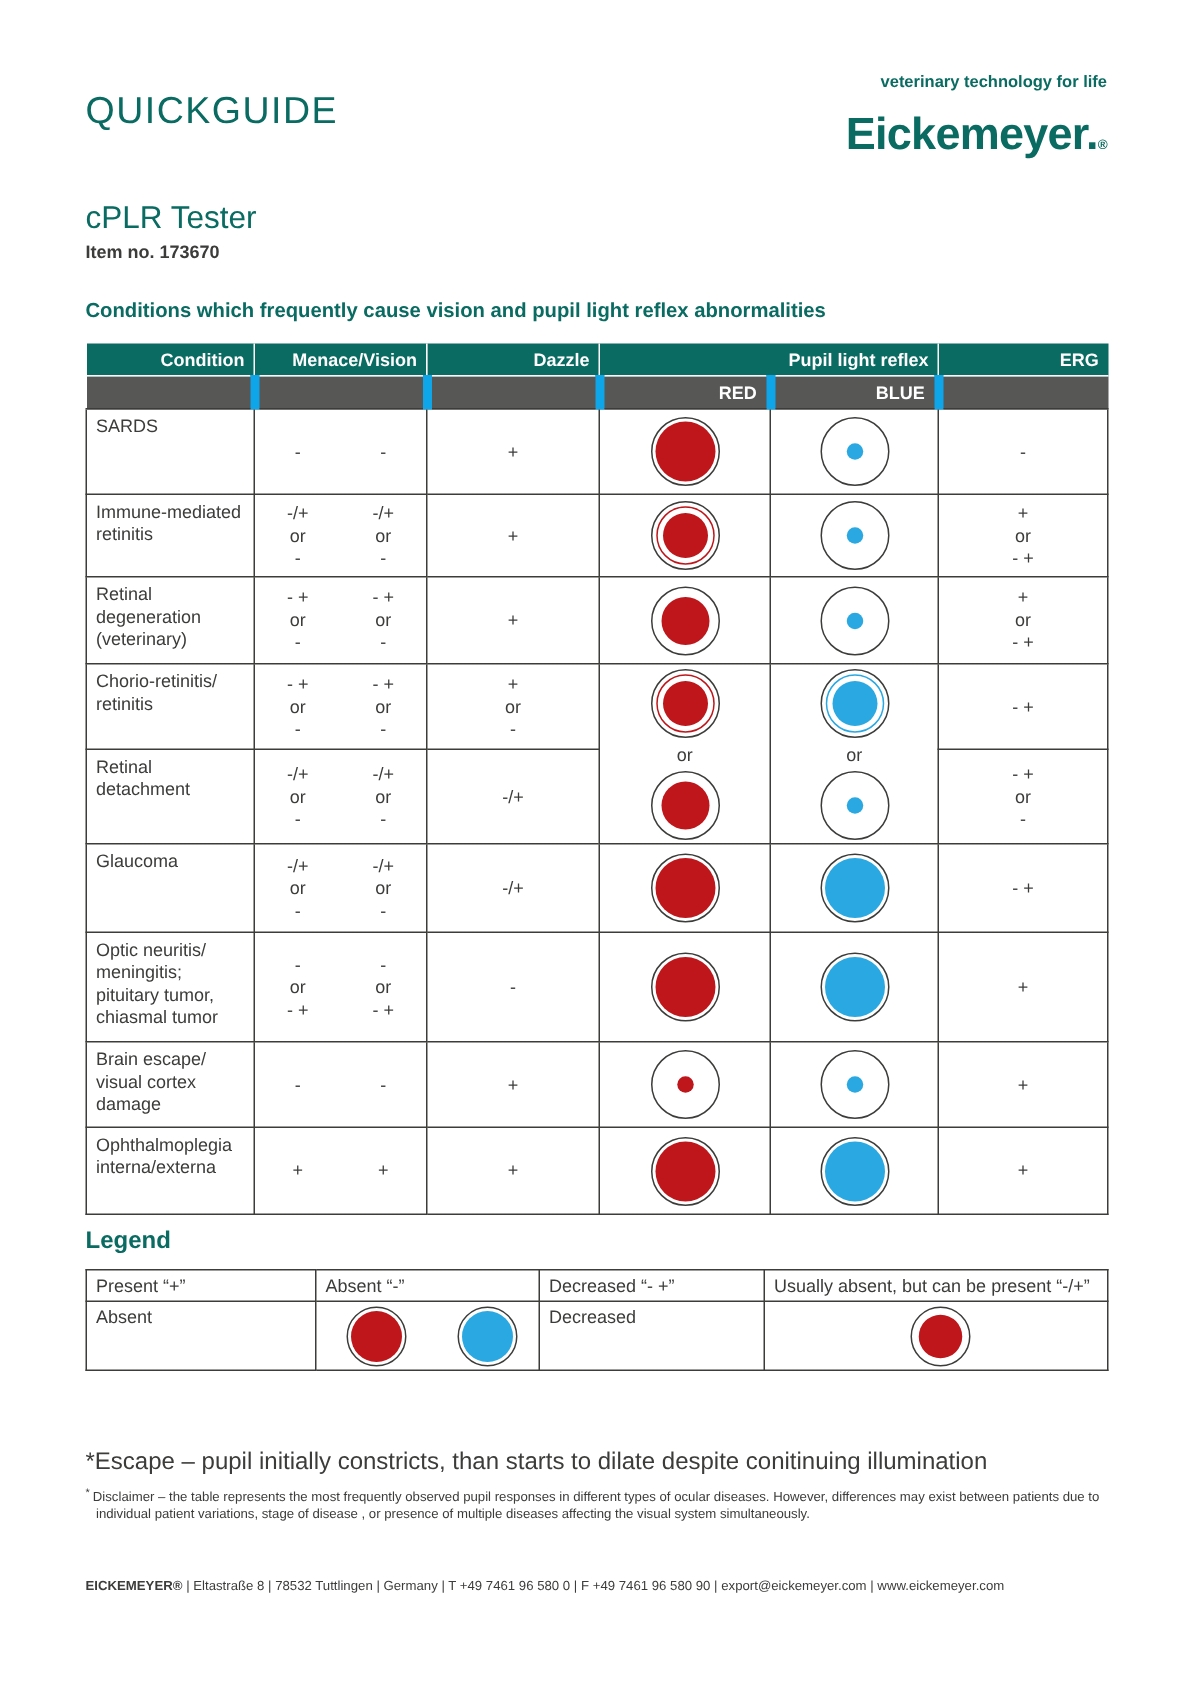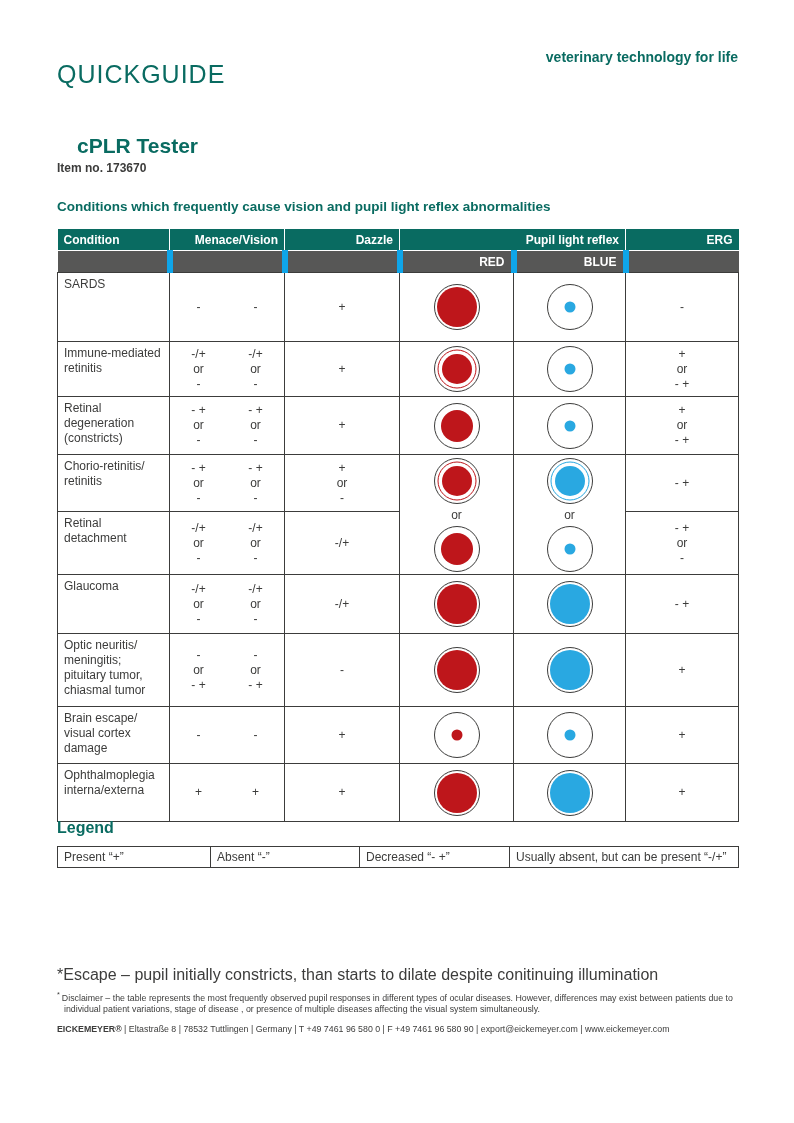--- a/index.html
+++ b/index.html
@@ -9,34 +9,34 @@
   html,body{margin:0;padding:0;}
   body{
     width:794px;height:1123px;background:#fff;position:relative;
     font-family:"Liberation Sans",sans-serif;color:var(--text);
   }
   .abs{position:absolute;}
 
   
   #quickguide{left:57px;top:60px;font-size:25px;letter-spacing:1px;color:var(--teal);font-weight:400;}
   #logo{right:56px;top:50px;text-align:right;color:var(--teal);line-height:1;}
-  #logo .tagline{font-size:14px;font-weight:bold;margin-bottom:14px;}
+  #logo .tagline{font-size:11px;font-weight:bold;margin-bottom:14px;}
   #logo .wordmark{font-size:30px;font-weight:bold;letter-spacing:-0.5px;}
   #logo .reg{font-size:9px;font-weight:bold;vertical-align:baseline;}
 
   
-  #doc-title{left:57px;top:134px;font-size:21px;font-weight:bold;color:var(--teal);margin-left:20px;}
+  #doc-title{left:57px;top:134px;font-size:21px;font-weight:normal;color:var(--teal);}
   #item-no{left:57px;top:161px;font-size:12px;font-weight:bold;}
   #section-heading{left:57px;top:199px;font-size:13.5px;font-weight:bold;color:var(--teal);}
 
   
   #main-table{left:57px;top:229px;border-collapse:collapse;table-layout:fixed;width:681px;}
   #main-table th{font-size:12px;font-weight:bold;color:#fff;padding:0 6px;text-align:right;}
   #main-table tr.h1 th{background:var(--teal);border-left:1px solid #fff;border-bottom:1px solid #fff;height:21px;}
-  #main-table tr.h1 th:first-child{border-left:none;text-align:left;}
+  #main-table tr.h1 th:first-child{border-left:none;text-align:right;}
   #main-table tr.h2 th{background:var(--gray);border-left:6px solid #0ea5e9;border-bottom:1px solid var(--border);height:21px;}
   #main-table tr.h2 th:first-child{border-left:none;}
   #main-table tbody td{border:1px solid var(--border);font-size:12px;text-align:center;vertical-align:middle;padding:0;}
   #main-table td.cond{text-align:left;vertical-align:top;padding:4px 6px;line-height:16px;}
   .lines div{line-height:15px;}
   .mv{display:flex;width:100%;}
   .mv > div{flex:1;}
   .stack{display:flex;flex-direction:column;align-items:center;justify-content:center;gap:4px;}
   .or-label{line-height:14px;font-size:12px;}
 
@@ -61,30 +61,31 @@
   #legend-heading{left:57px;top:819px;font-size:16px;font-weight:bold;color:var(--teal);}
   #legend-table{left:57px;top:846px;border-collapse:collapse;table-layout:fixed;width:681px;}
   #legend-table th,#legend-table td{border:1px solid var(--border);font-size:12px;font-weight:normal;text-align:left;vertical-align:top;padding:3px 6px;}
   #legend-table td.iconcell{vertical-align:middle;padding:2px 0 2px 5px;}
   .iconrow{display:flex;gap:5px;align-items:center;}
 
   
   #footnote-escape{left:57px;top:966px;font-size:16px;}
   #footnote-disclaimer{left:57px;top:990px;width:684px;font-size:8.8px;line-height:10.8px;padding-left:7px;text-indent:-7px;}
   #footnote-disclaimer sup{margin-right:2px;}
-  #page-footer{left:57px;top:1024px;font-size:8.8px;}
+  #page-footer{left:57px;top:1052px;font-size:8.8px;}
   #page-footer .fbrand{font-weight:bold;}
 </style>
 </head>
 <body>
 
 <div class="abs" id="quickguide">QUICKGUIDE</div>
 
 <div class="abs" id="logo">
   <div class="tagline">veterinary technology for life</div>
+  <div class="wordmark"><span>Eickemeyer.</span><span class="reg">®</span></div>
 </div>
 
 <div class="abs" id="doc-title">cPLR Tester</div>
 <div class="abs" id="item-no">Item no. 173670</div>
 <div class="abs" id="section-heading">Conditions which frequently cause vision and pupil light reflex abnormalities</div>
 
 <table class="abs" id="main-table">
   <colgroup>
     <col style="width:112px">
       <col style="width:115px">
@@ -104,21 +105,21 @@
     <tr class="h2">
       <th></th>
       <th></th>
       <th></th>
       <th>RED</th>
       <th>BLUE</th>
       <th></th>
     </tr>
   </thead>
   <tbody id="rows">
-      <tr style="height: 69px;">
+      <tr style="height: 57px;">
         <td class="cond">
           <div class="lines">
             <div class="line">SARDS</div>
           </div>
         </td>
         <td>
           <div class="mv">
             <div>
               <div class="lines">
                 <div class="line">-</div>
@@ -207,21 +208,21 @@
             <div class="line">or</div>
             <div class="line">- +</div>
           </div>
         </td>
       </tr>
       <tr style="height: 58px;">
         <td class="cond">
           <div class="lines">
             <div class="line">Retinal</div>
             <div class="line">degeneration</div>
-            <div class="line">(constricts)</div>
+            <div class="line">(veterinary)</div>
           </div>
         </td>
         <td>
           <div class="mv">
             <div>
               <div class="lines">
                 <div class="line">- +</div>
                 <div class="line">or</div>
                 <div class="line">-</div>
               </div>
@@ -568,19 +569,40 @@
       <col style="width:150px">
       <col style="width:229px">
   </colgroup>
   <tbody>
     <tr style="height:16px">
       <th>Present “+”</th>
       <th>Absent “-”</th>
       <th>Decreased “- +”</th>
       <th>Usually absent, but can be present “-/+”</th>
     </tr>
+    <tr style="height:46px">
+      <td>Absent</td>
+      <td class="iconcell" id="legend-icons-0">
+          <div class="iconrow">
+            <div class="eye sm">
+              <div class="pupil p-absent red-fill"></div>
+            </div>
+            <div class="eye sm">
+              <div class="pupil p-absent blue-fill"></div>
+            </div>
+          </div>
+        </td>
+      <td>Decreased</td>
+      <td class="iconcell" id="legend-icons2-0">
+          <div class="iconrow">
+            <div class="eye sm">
+              <div class="pupil p-decreased red-fill"></div>
+            </div>
+          </div>
+        </td>
+    </tr>
   </tbody>
 </table>
 
 <div class="abs" id="footnote-escape">*Escape – pupil initially constricts, than starts to dilate despite conitinuing illumination</div>
 <div class="abs" id="footnote-disclaimer"><sup>*</sup><span>Disclaimer – the table represents the most frequently observed pupil responses in different types of ocular diseases. However, differences may exist between patients due to individual patient variations, stage of disease , or presence of multiple diseases affecting the visual system simultaneously.</span></div>
 
 <div class="abs" id="page-footer"><span class="fbrand">EICKEMEYER®</span><span> | Eltastraße 8 | 78532 Tuttlingen | Germany | T +49 7461 96 580 0 | F +49 7461 96 580 90 | export@eickemeyer.com | www.eickemeyer.com</span></div>
 
 </body></html>

